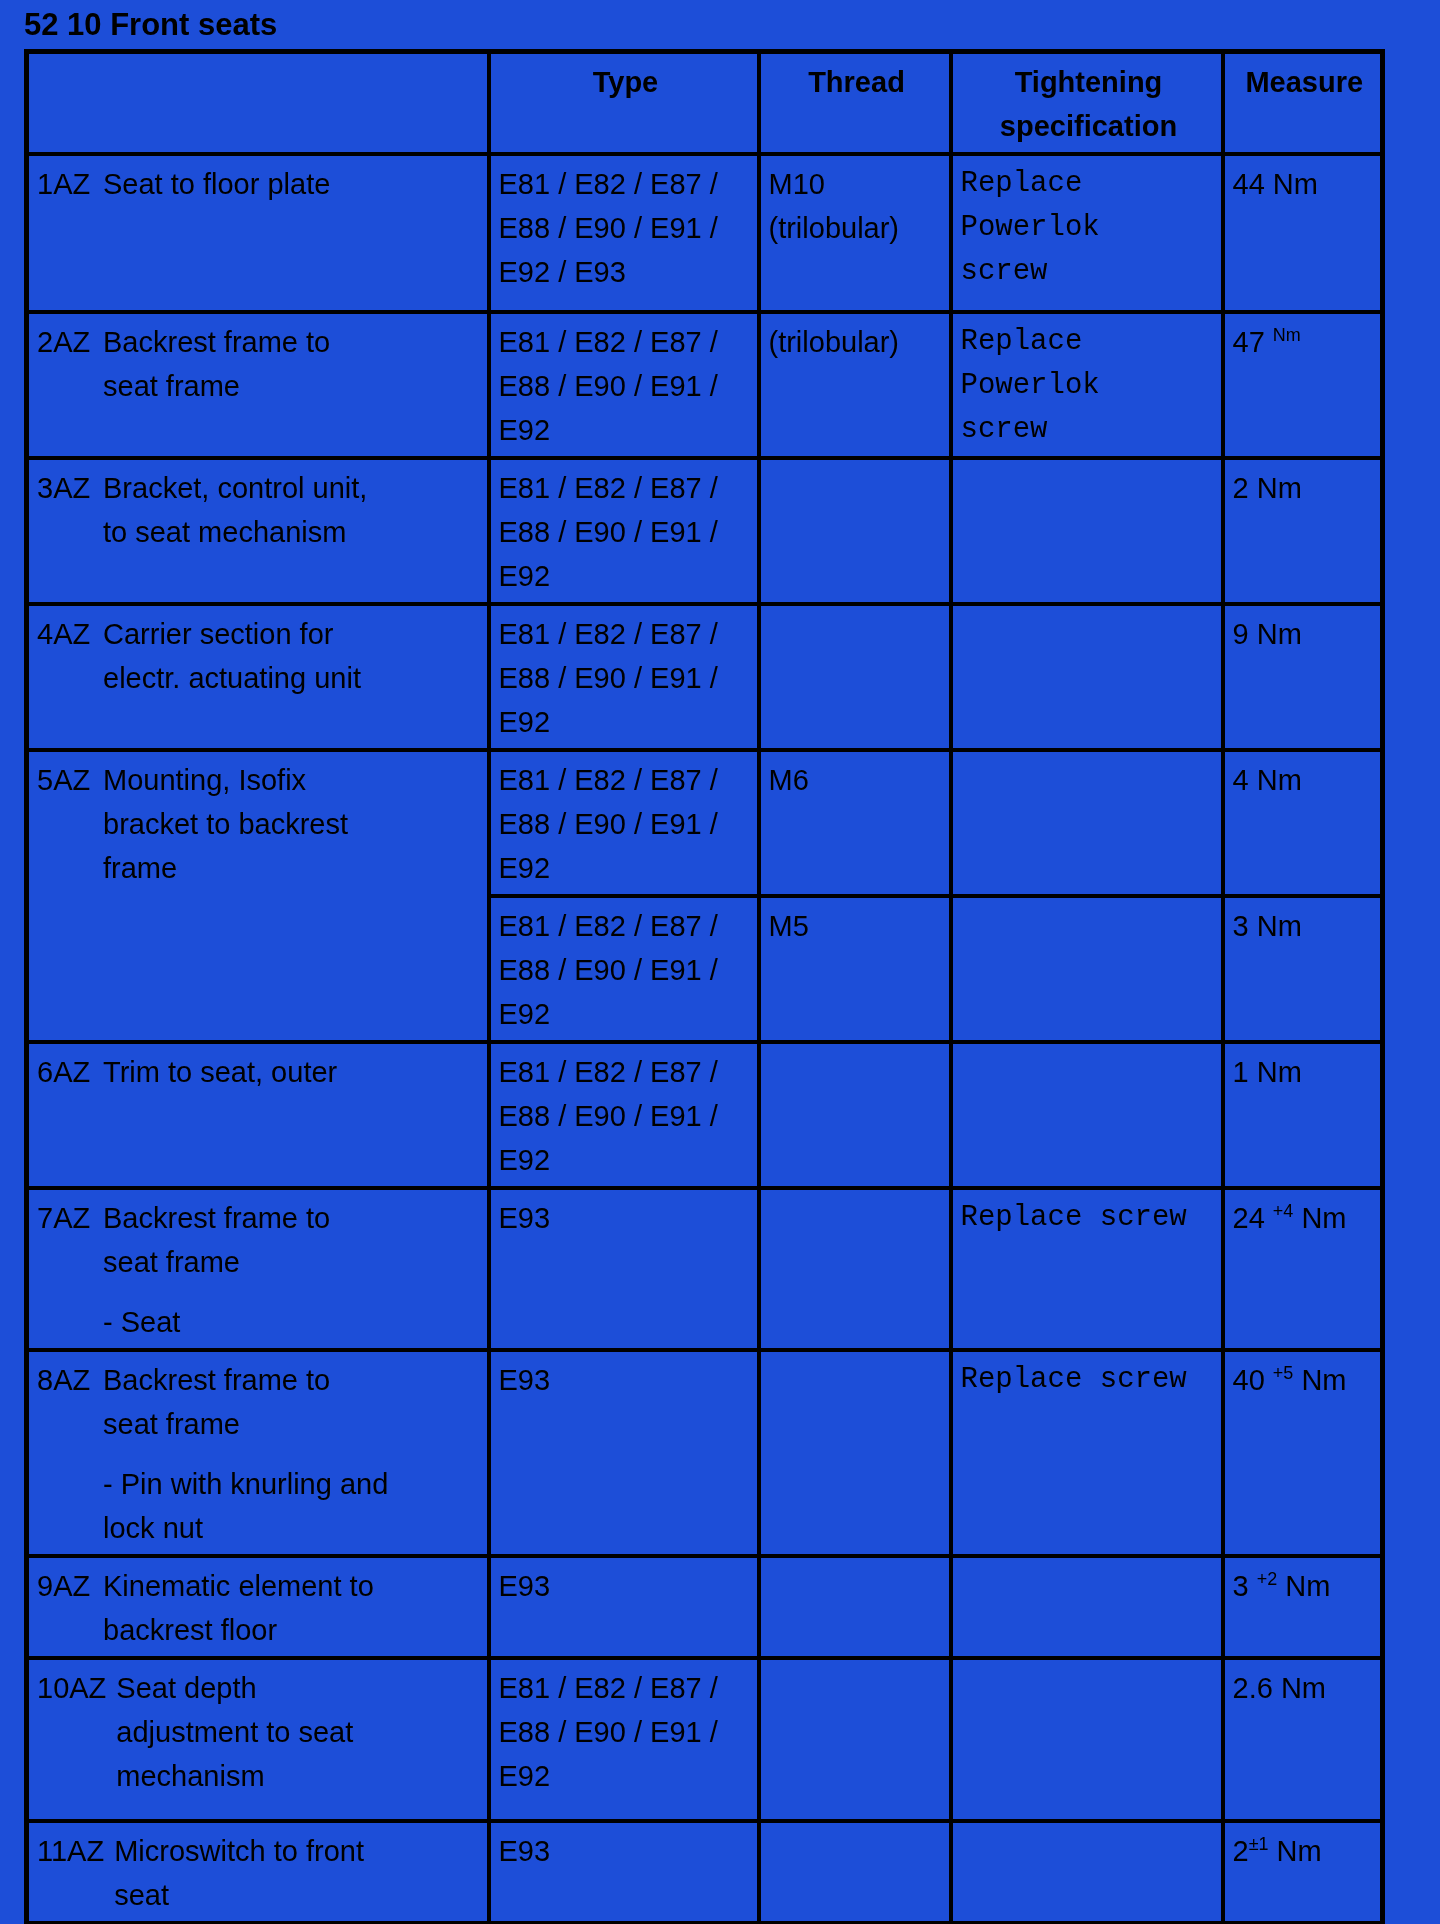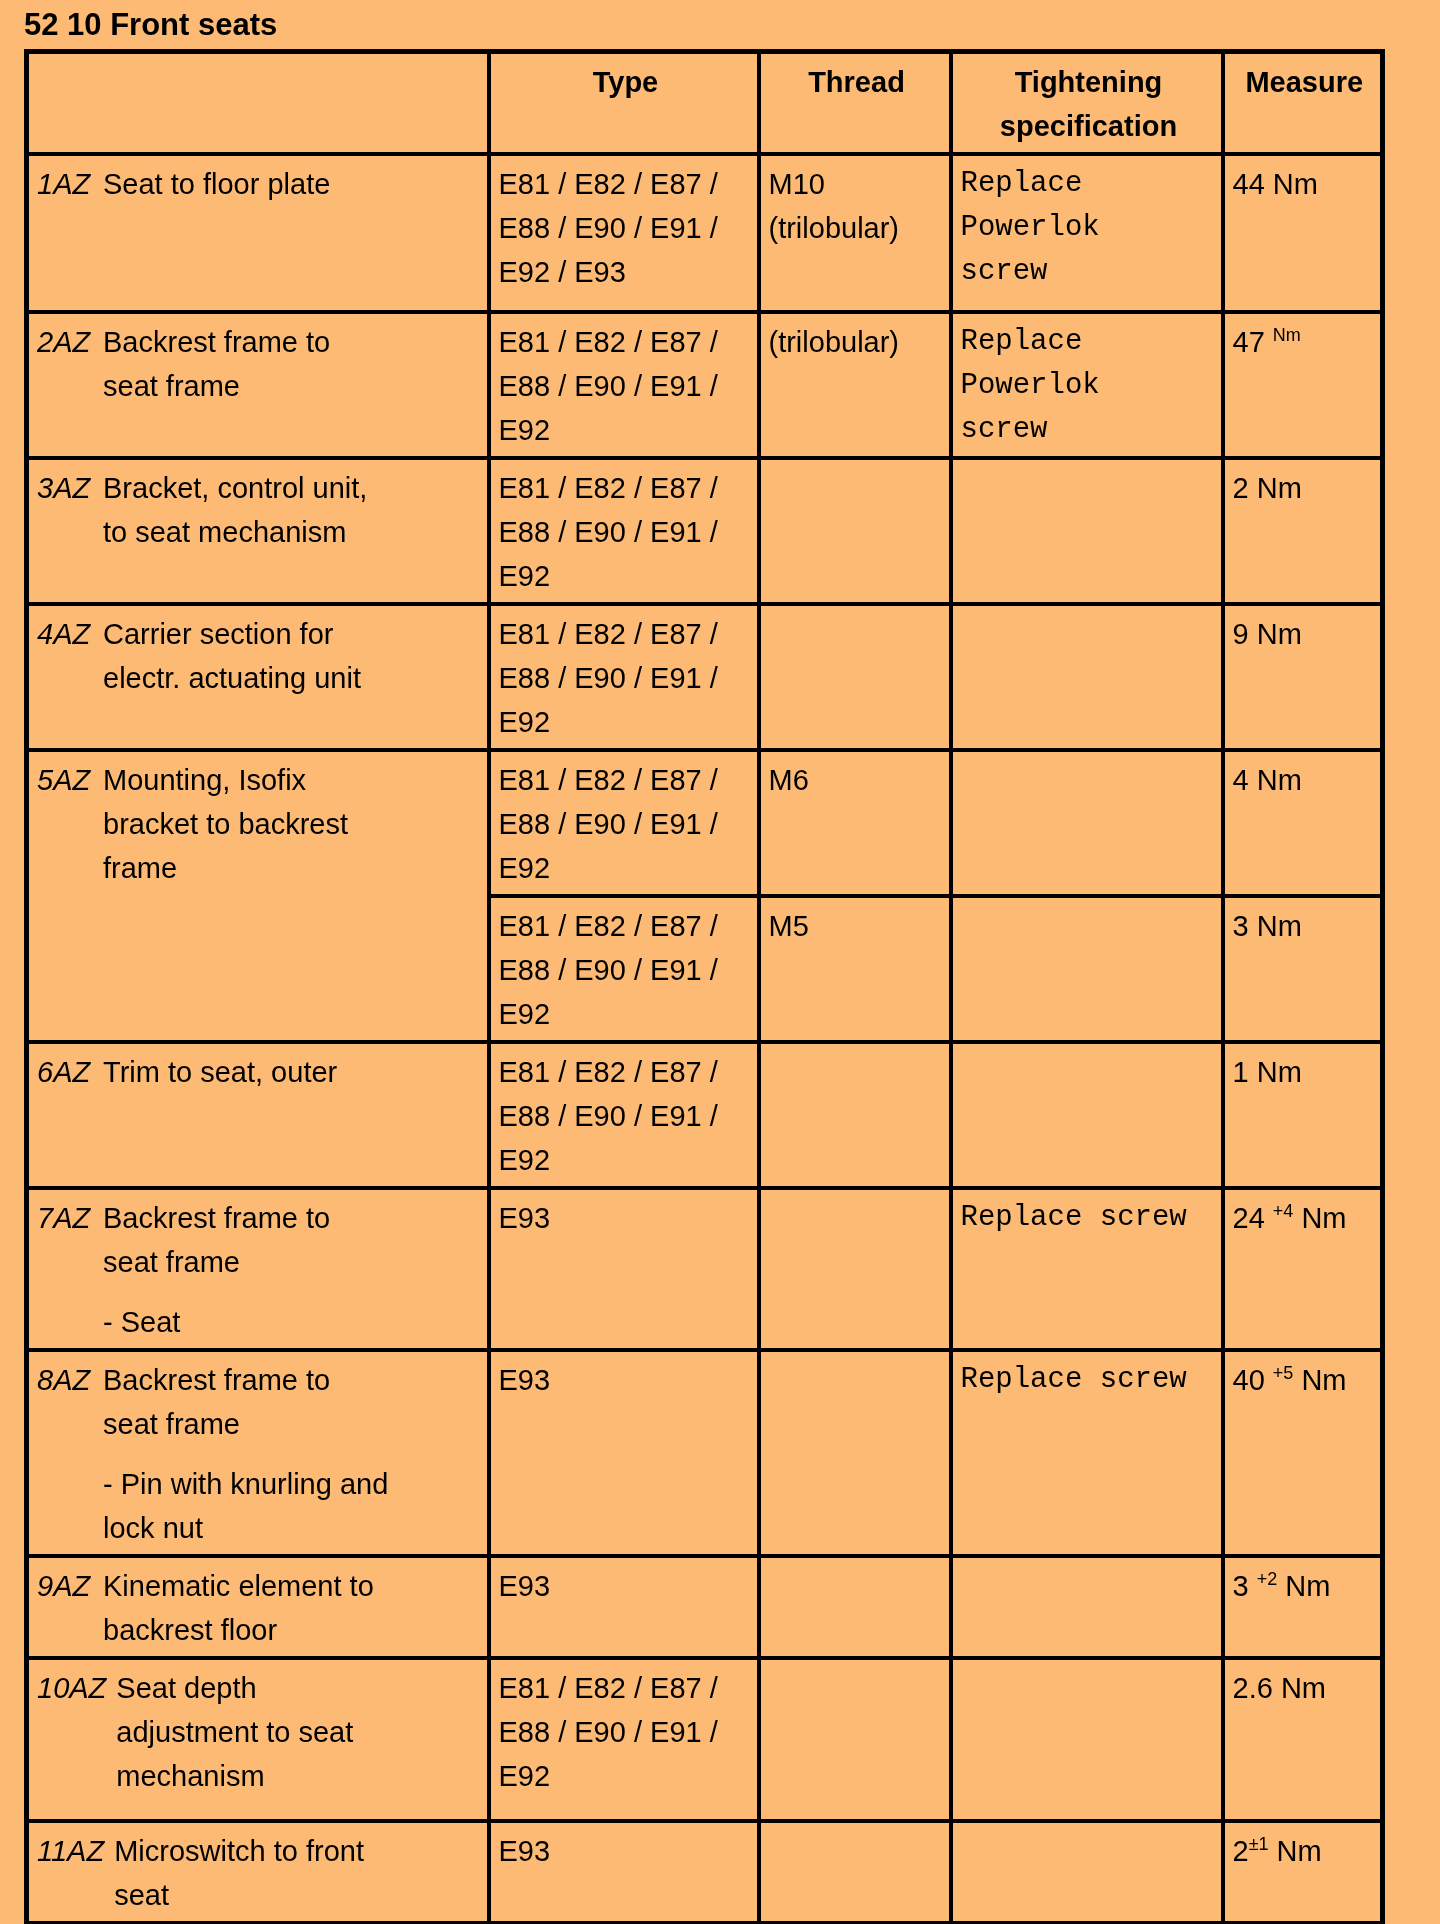--- a/index.html
+++ b/index.html
@@ -5,21 +5,21 @@
   html, body {
     margin: 0;
     padding: 0;
     background: #ffffff;
     color: #000000;
     font-family: "Liberation Sans", "DejaVu Sans", sans-serif;
   }
   .page {
     width: 1440px;
     height: 1924px;
-    background: #fdba74;
+    background: #1d4ed8;
     box-sizing: border-box;
     padding: 8px 0 0 24px;
     overflow: hidden;
   }
   .doc-title {
     font-size: 31px;
     font-weight: bold;
     line-height: 34px;
     margin: 0 0 7px 0;
     letter-spacing: 0px;
@@ -55,21 +55,20 @@
   td.c-tight   { padding-left: 24px; font-family: Liberation Mono, monospace; }
   td.c-measure { padding-left: 7px; white-space: normal; }
 
   .desc-flex { display: flex; align-items: flex-start; }
   .row-id {
     display: inline-block;
     min-width: 56px;
     margin-right: 10px;
     white-space: nowrap;
     flex: none;
-    font-style: italic;
   }
   .desc-text { white-space: pre-line; }
   .sub-item  { white-space: pre-line; margin-top: 16px; }
 
   .c-measure sup {
     font-size: 0.62em;
     line-height: 0;
     vertical-align: 0.6em;
     letter-spacing: 0px;
   }

